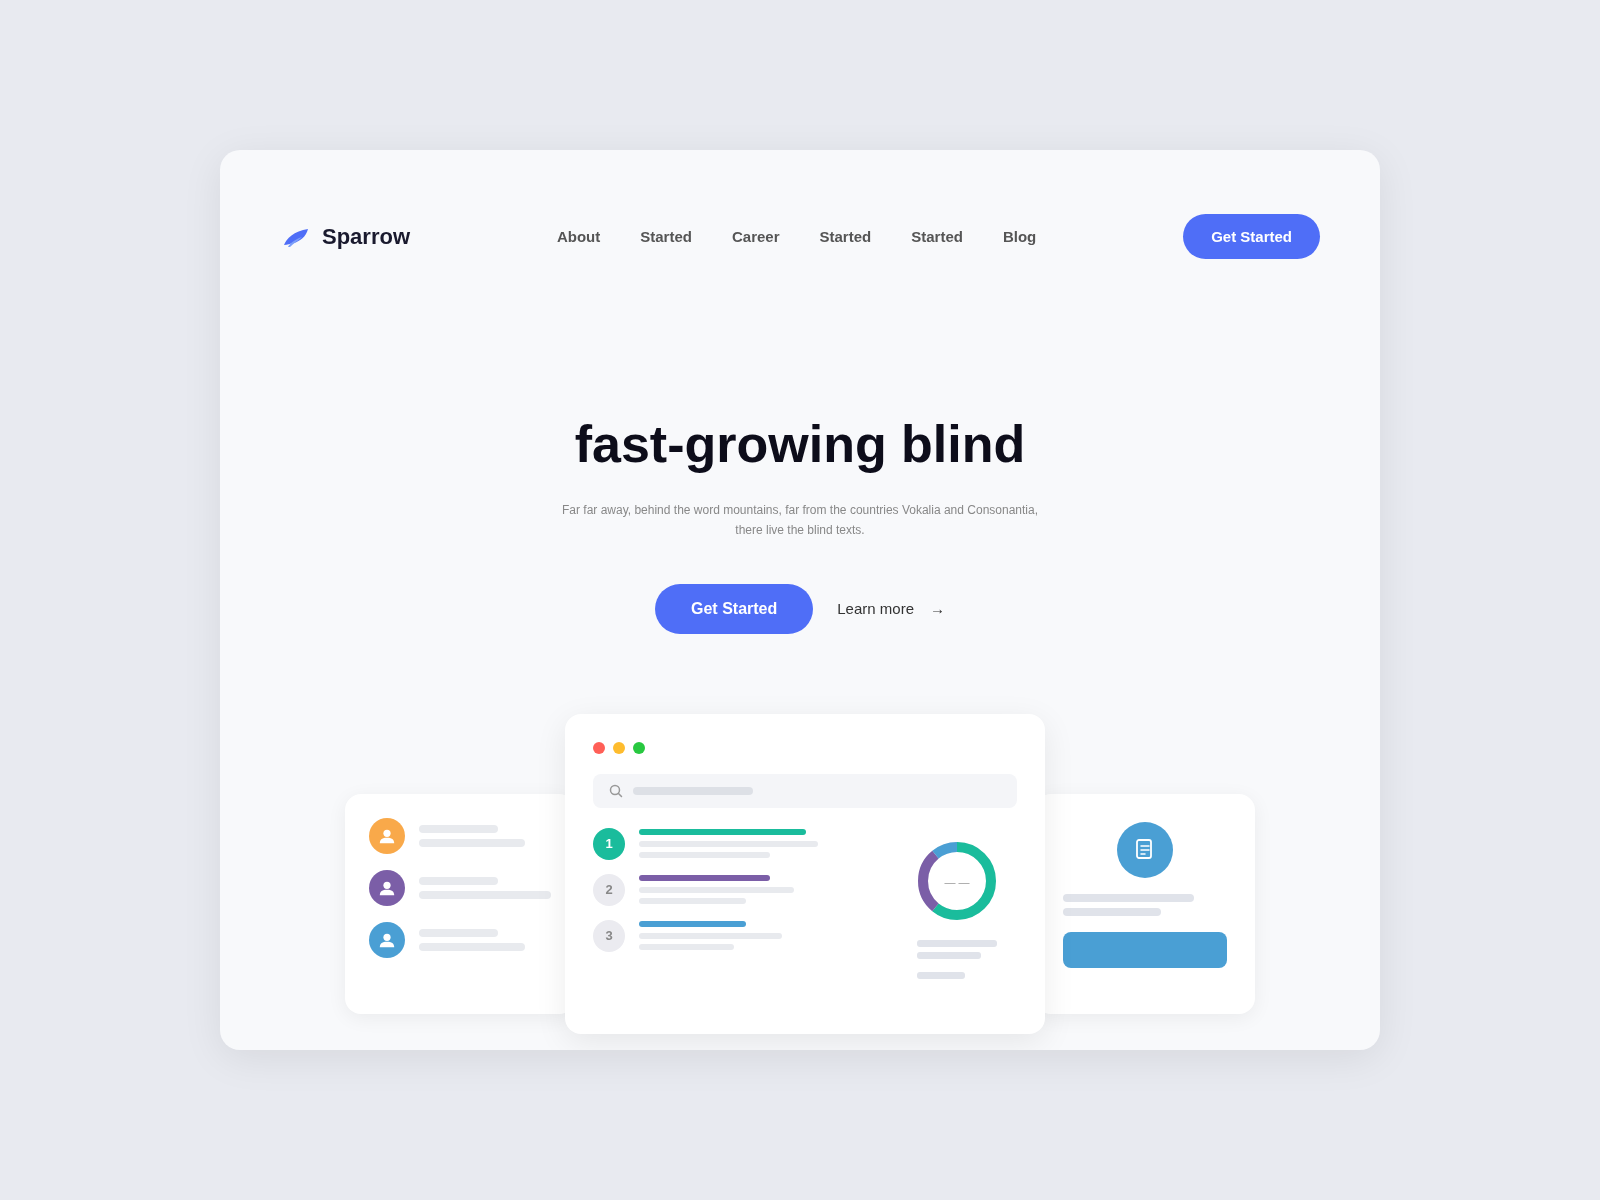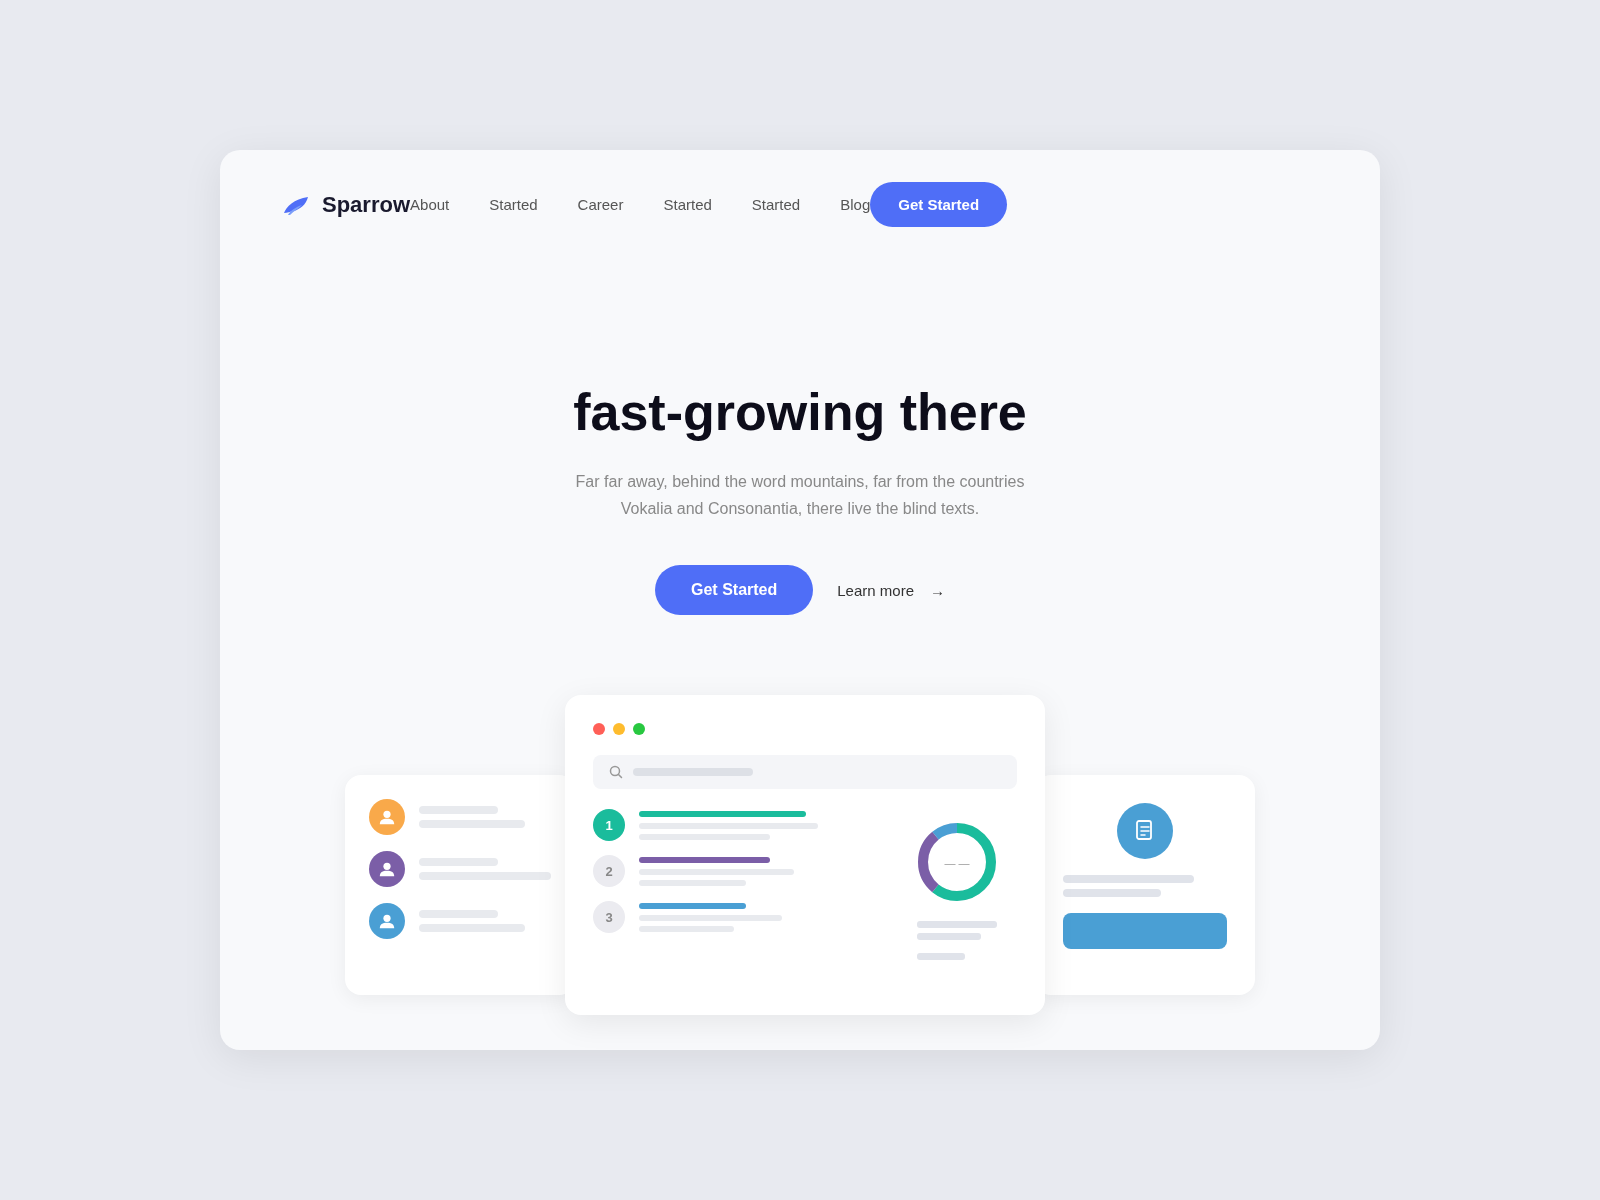--- a/index.html
+++ b/index.html
@@ -20,20 +20,22 @@
       overflow: hidden;
       box-shadow: 0 8px 40px rgba(0,0,0,0.08);
       min-height: 900px;
     }
 
     
     .navbar {
       display: flex;
       align-items: center;
       padding: 32px 60px;
+      justify-content: space-between;
+      margin-top: 32px;
     }
 
     .logo {
       display: flex;
       align-items: center;
       gap: 10px;
       text-decoration: none;
     }
 
     .logo-icon {
@@ -50,21 +52,21 @@
     .nav-links {
       display: flex;
       gap: 40px;
       list-style: none;
     }
 
     .nav-links a {
       font-size: 15px;
       color: #555;
       text-decoration: none;
-      font-weight: 400;
+      font-weight: 700;
     }
 
     .btn-get-started-nav {
       background: #4f6ef7;
       color: white;
       border: none;
       padding: 14px 28px;
       border-radius: 30px;
       font-size: 15px;
       font-weight: 600;
@@ -80,21 +82,21 @@
     .hero-title {
       font-size: 52px;
       font-weight: 800;
       color: #0d0d1a;
       line-height: 1.2;
       max-width: 560px;
       margin: 0 auto 24px;
     }
 
     .hero-subtitle {
-      font-size: 16px;
+      font-size: 12px;
       color: #888;
       max-width: 500px;
       margin: 0 auto 43px;
       line-height: 1.7;
     }
 
     .hero-cta {
       display: flex;
       align-items: center;
       justify-content: center;
@@ -382,21 +384,21 @@
       <li><a href="#">Started</a></li>
       <li><a href="#">Blog</a></li>
     </ul>
 
     <button class="btn-get-started-nav">Get Started</button>
   </nav>
 
   <section class="hero">
     <h1 class="hero-title">
       <br>
-      <span>fast-growing there</span>
+      <span>fast-growing blind</span>
     </h1>
     <p class="hero-subtitle">Far far away, behind the word mountains, far from the countries Vokalia and Consonantia, there live the blind texts.</p>
 
     <div class="hero-cta">
       <button class="btn-get-started">Get Started</button>
       <button class="btn-learn-more">
         <span>Learn more</span>
         <span>→</span>
       </button>
     </div>

